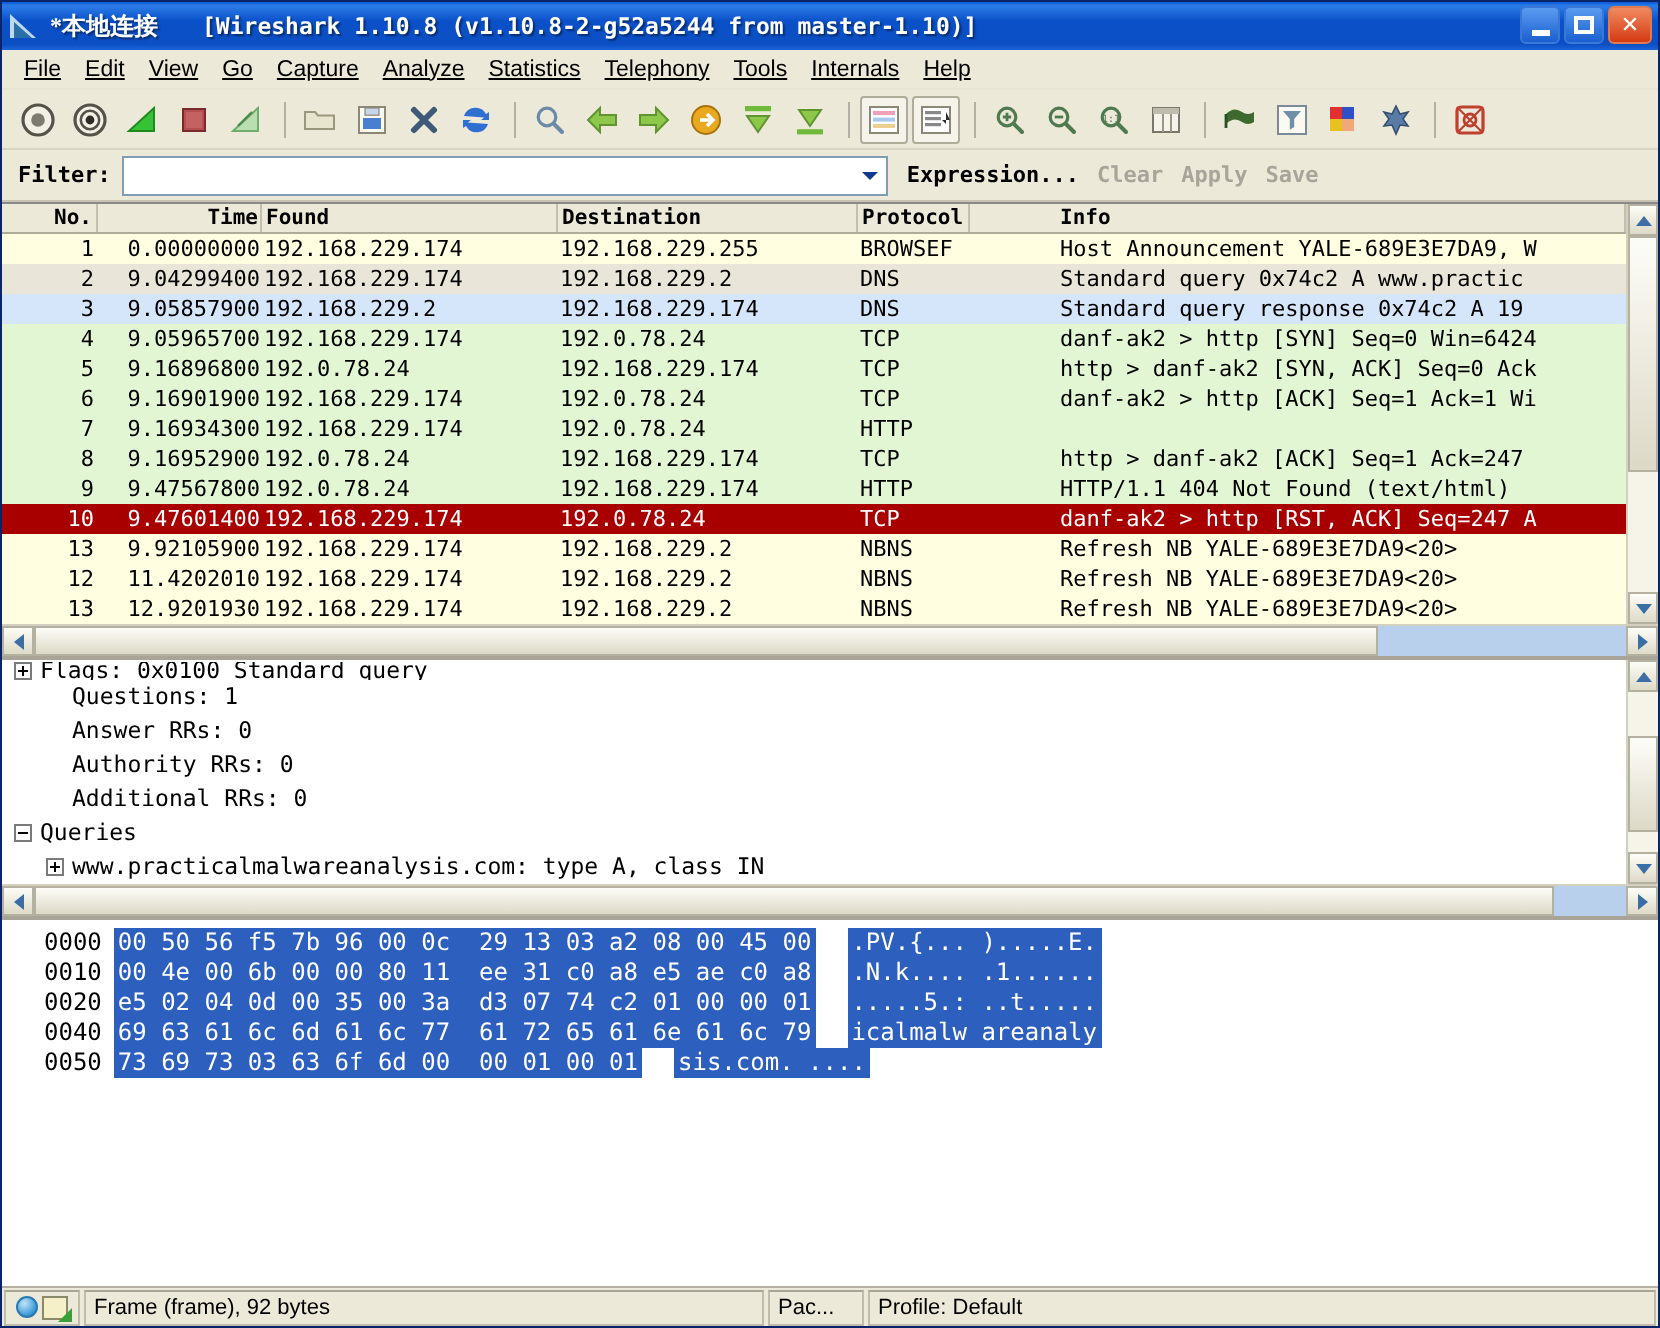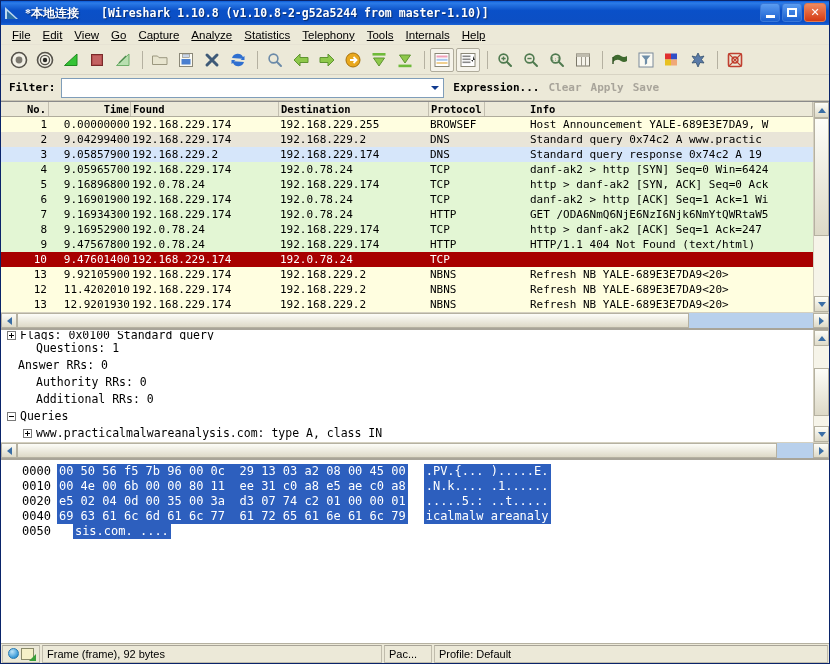--- a/index.html
+++ b/index.html
@@ -656,21 +656,20 @@
               <div class="c-len">54</div>
               <div class="c-info">danf-ak2 &gt; http [ACK] Seq=1 Ack=1 Wi</div>
             </div>
             <div class="prow" style="background: rgb(227, 246, 212); color: rgb(0, 0, 0);">
               <div class="c-no">7</div>
               <div class="c-time">9.16934300</div>
               <div class="c-src">192.168.229.174</div>
               <div class="c-dst">192.0.78.24</div>
               <div class="c-proto">HTTP</div>
               <div class="c-len">300</div>
-              <div class="c-info">GET /ODA6NmQ6NjE6NzI6Njk6NmYtQWRtaW5</div>
             </div>
             <div class="prow" style="background: rgb(227, 246, 212); color: rgb(0, 0, 0);">
               <div class="c-no">8</div>
               <div class="c-time">9.16952900</div>
               <div class="c-src">192.0.78.24</div>
               <div class="c-dst">192.168.229.174</div>
               <div class="c-proto">TCP</div>
               <div class="c-len">60</div>
               <div class="c-info">http &gt; danf-ak2 [ACK] Seq=1 Ack=247</div>
             </div>
@@ -683,20 +682,21 @@
               <div class="c-len">1388</div>
               <div class="c-info">HTTP/1.1 404 Not Found  (text/html)</div>
             </div>
             <div class="prow" style="background: rgb(168, 0, 0); color: rgb(255, 255, 255);">
               <div class="c-no">10</div>
               <div class="c-time">9.47601400</div>
               <div class="c-src">192.168.229.174</div>
               <div class="c-dst">192.0.78.24</div>
               <div class="c-proto">TCP</div>
               <div class="c-len">54</div>
+              <div class="c-info">danf-ak2 &gt; http [RST, ACK] Seq=247 A</div>
             </div>
             <div class="prow" style="background: rgb(255, 254, 224); color: rgb(0, 0, 0);">
               <div class="c-no">13</div>
               <div class="c-time">9.92105900</div>
               <div class="c-src">192.168.229.174</div>
               <div class="c-dst">192.168.229.2</div>
               <div class="c-proto">NBNS</div>
               <div class="c-len">110</div>
               <div class="c-info">Refresh NB YALE-689E3E7DA9&lt;20&gt;</div>
             </div>
@@ -749,21 +749,21 @@
     <div class="det-wrap">
       <div class="det-body" id="detail-lines">
           <div class="det-line clipped" style="padding-left: 6px;">
             <span class="twisty plus"></span>
             <span>Flags: 0x0100 Standard query</span>
           </div>
           <div class="det-line" style="padding-left: 22px;">
             <span style="display: inline-block; width: 13px; flex: 0 0 13px;"></span>
             <span>Questions: 1</span>
           </div>
-          <div class="det-line" style="padding-left: 4px;">
+          <div class="det-line" style="padding-left: 22px;">
             <span style="display: inline-block; width: 13px; flex: 0 0 13px;"></span>
             <span>Answer RRs: 0</span>
           </div>
           <div class="det-line" style="padding-left: 22px;">
             <span style="display: inline-block; width: 13px; flex: 0 0 13px;"></span>
             <span>Authority RRs: 0</span>
           </div>
           <div class="det-line" style="padding-left: 22px;">
             <span style="display: inline-block; width: 13px; flex: 0 0 13px;"></span>
             <span>Additional RRs: 0</span>
@@ -801,21 +801,21 @@
         </div>
     </div>
   </div>
 
   <div class="pane-hex">
     <div class="hex-body" id="hex-lines">
         <div class="hex-line"><span class="hex-off">0000</span><span class="hex-bytes">00 50 56 f5 7b 96 00 0c  29 13 03 a2 08 00 45 00</span><span class="hex-ascii">.PV.{... ).....E.</span></div>
         <div class="hex-line"><span class="hex-off">0010</span><span class="hex-bytes">00 4e 00 6b 00 00 80 11  ee 31 c0 a8 e5 ae c0 a8</span><span class="hex-ascii">.N.k.... .1......</span></div>
         <div class="hex-line"><span class="hex-off">0020</span><span class="hex-bytes">e5 02 04 0d 00 35 00 3a  d3 07 74 c2 01 00 00 01</span><span class="hex-ascii">.....5.: ..t.....</span></div>
         <div class="hex-line"><span class="hex-off">0040</span><span class="hex-bytes">69 63 61 6c 6d 61 6c 77  61 72 65 61 6e 61 6c 79</span><span class="hex-ascii">icalmalw areanaly</span></div>
-        <div class="hex-line"><span class="hex-off">0050</span><span class="hex-ascii">sis.com. ....</span></div>
+        <div class="hex-line"><span class="hex-off">0050</span><span class="hex-bytes">73 69 73 03 63 6f 6d 00  00 01 00 01</span><span class="hex-ascii">sis.com. ....</span></div>
       </div>
   </div>
 
   <div class="statusbar">
     <div class="sb-cell sb-icons">
       <div class="sb-expert"></div>
       <div class="sb-note"></div>
     </div>
     <div class="sb-cell sb-main">Frame (frame), 92 bytes</div>
     <div class="sb-cell sb-pac">Pac...</div>

